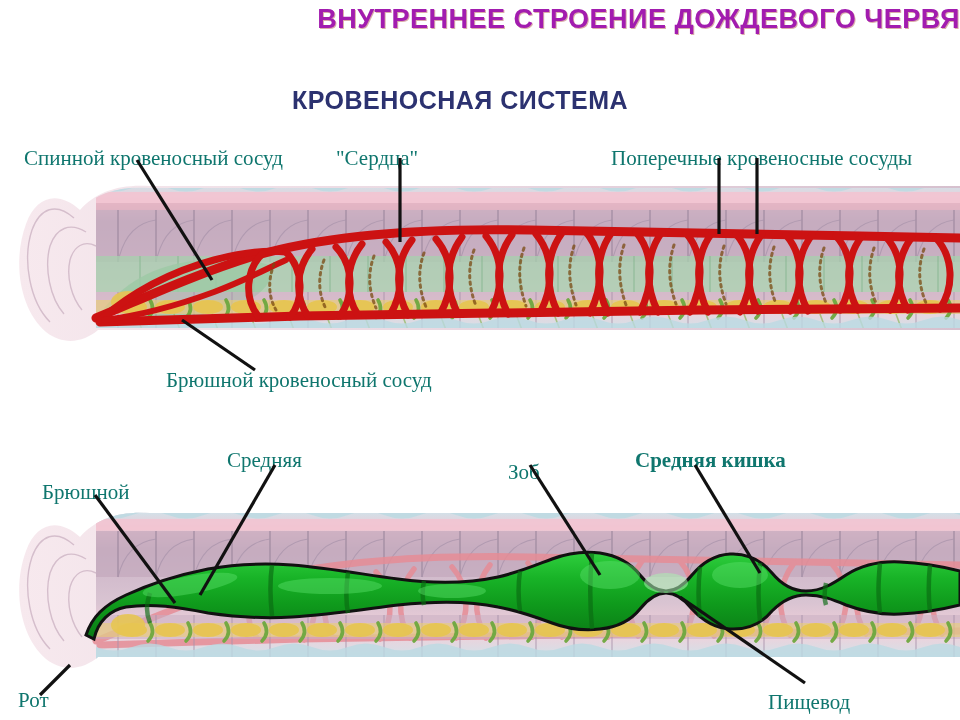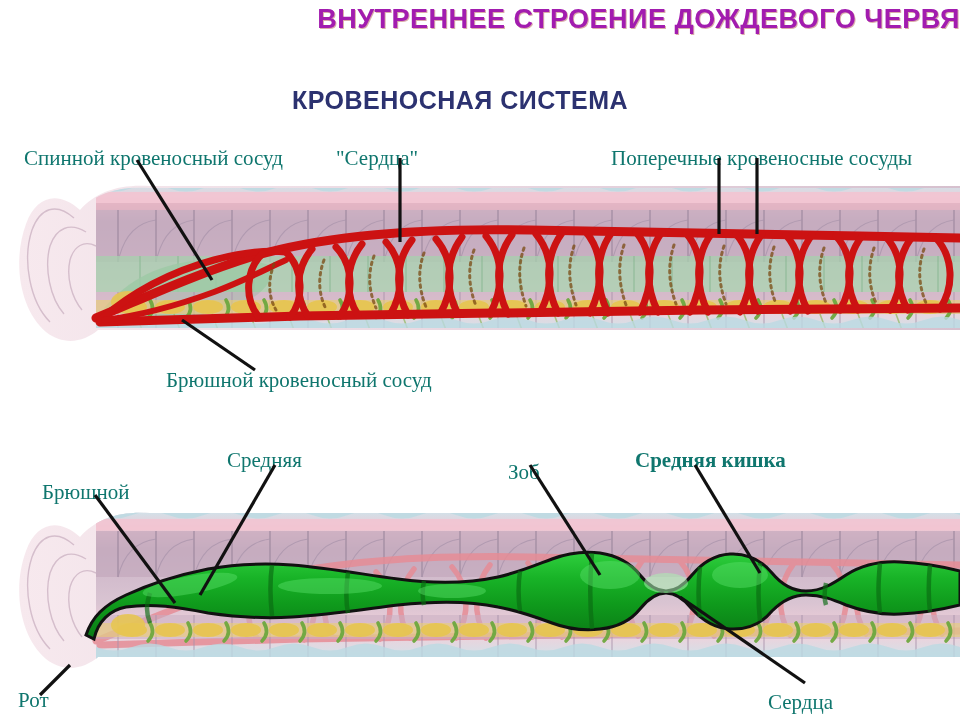--- a/index.html
+++ b/index.html
@@ -378,21 +378,21 @@
   <div class="lbl" style="left:227px; top:448px;">Средняя</div>
 
   <div class="lbl" style="left:508px; top:460px;">Зоб</div>
 
   <div class="lbl" style="left:635px; top:448px;font-weight:bold;">Средняя кишка</div>
 
   <div class="lbl" style="left:42px; top:480px;">Брюшной</div>
 
   <div class="lbl" style="left:18px; top:688px;">Рот</div>
 
-  <div class="lbl" style="left:768px; top:690px;">Сердца</div>
+  <div class="lbl" style="left:768px; top:690px;">Пищевод</div>
 
   <svg class="diagram" id="svg-digestive" width="960" height="265" viewBox="0 0 960 265">
     <defs>
       <linearGradient id="bodyGradD" x1="0" y1="0" x2="0" y2="1">
         <stop offset="0%" stop-color="#cfe3ea"></stop>
         <stop offset="12%" stop-color="#f0c8d4"></stop>
         <stop offset="26%" stop-color="#cbb3c6"></stop>
         <stop offset="62%" stop-color="#d9c4d2"></stop>
         <stop offset="82%" stop-color="#f2cfd9"></stop>
         <stop offset="100%" stop-color="#cfe3ea"></stop>

